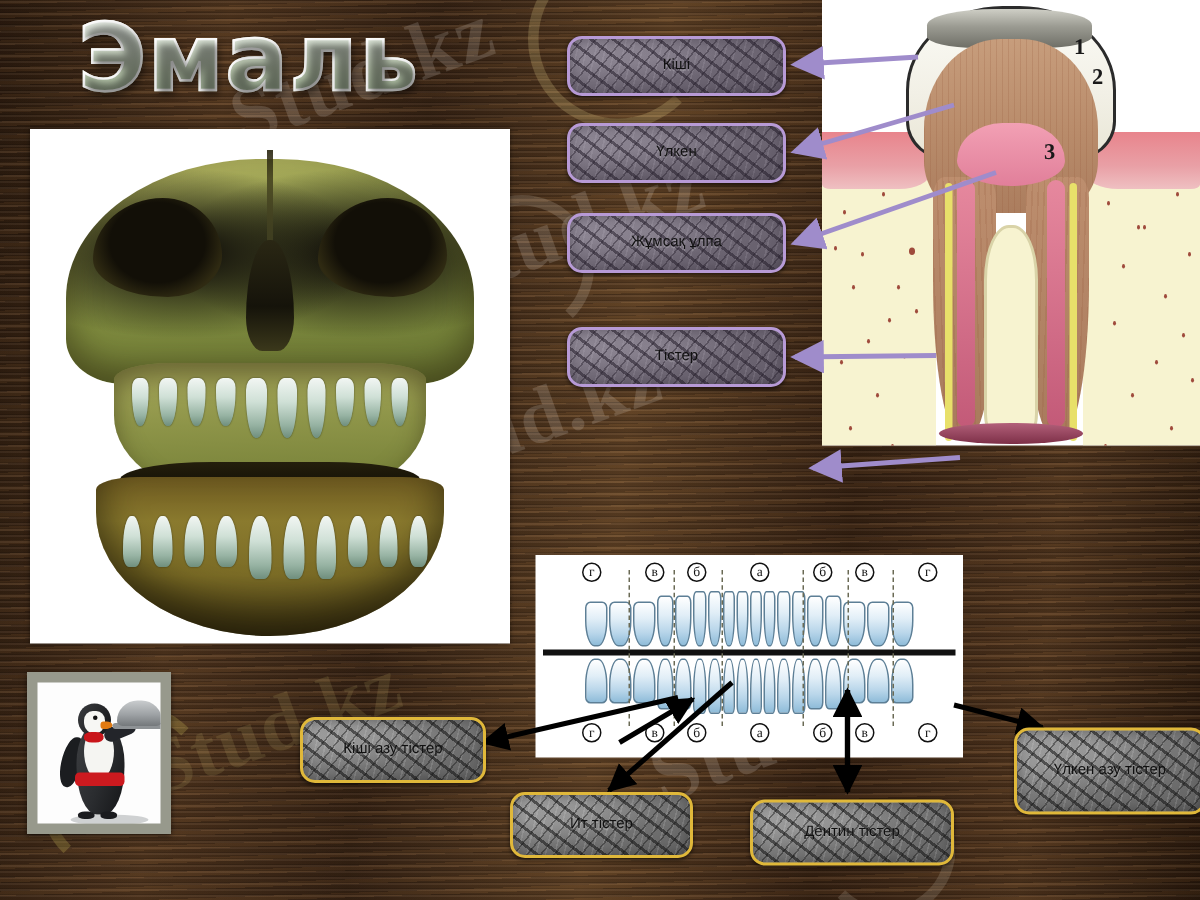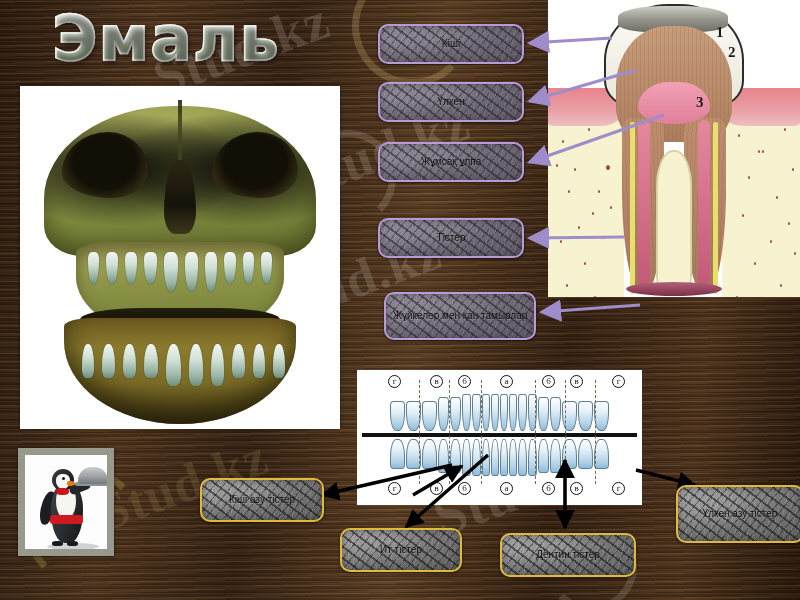--- a/index.html
+++ b/index.html
@@ -583,23 +583,20 @@
   </div>
   <div class="callout purple c2">
     <span>Үлкен</span>
   </div>
   <div class="callout purple c3">
     <span>Жұмсақ ұлпа</span>
   </div>
   <div class="callout purple c4">
     <span>Тістер</span>
   </div>
-  <div class="callout purple c5">
-    <span>Жүйкелер мен қан тамырлар</span>
-  </div>
 
   <div class="callout gold b1">
     <span>Кіші азу тістер</span>
   </div>
   <div class="callout gold b2">
     <span>Ит тістер</span>
   </div>
   <div class="callout gold b3">
     <span>Дентин тістер</span>
   </div>

